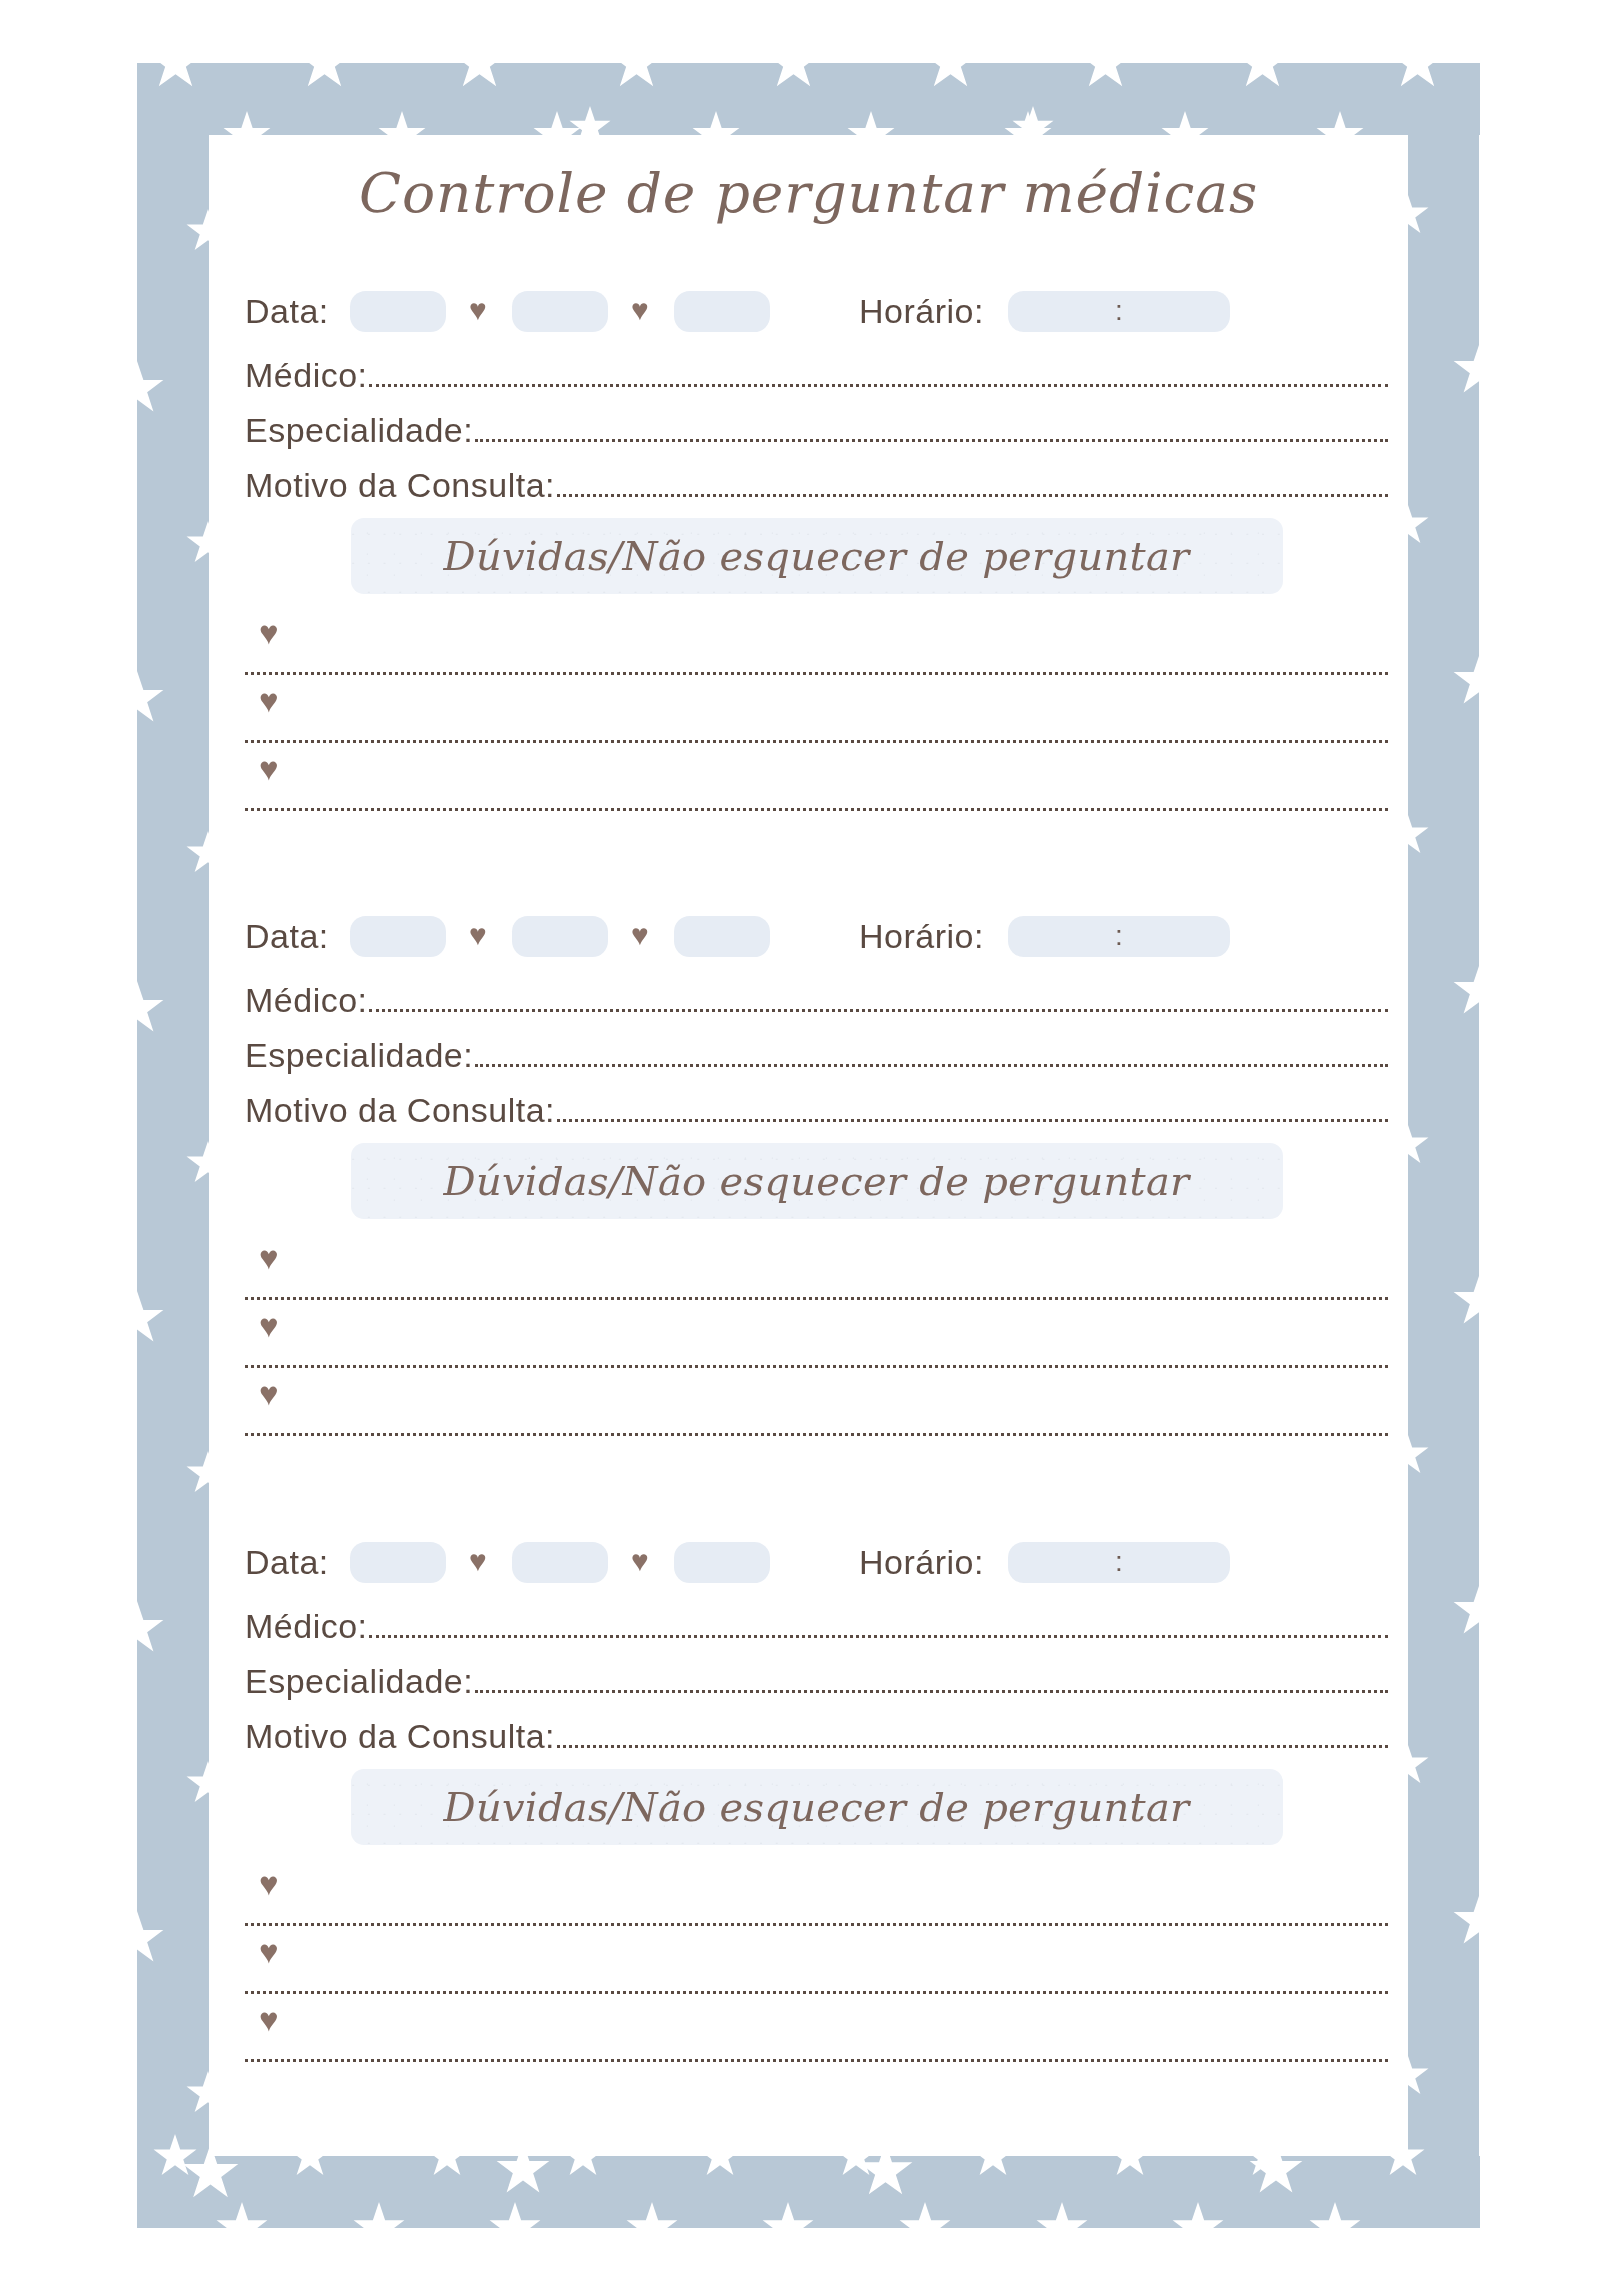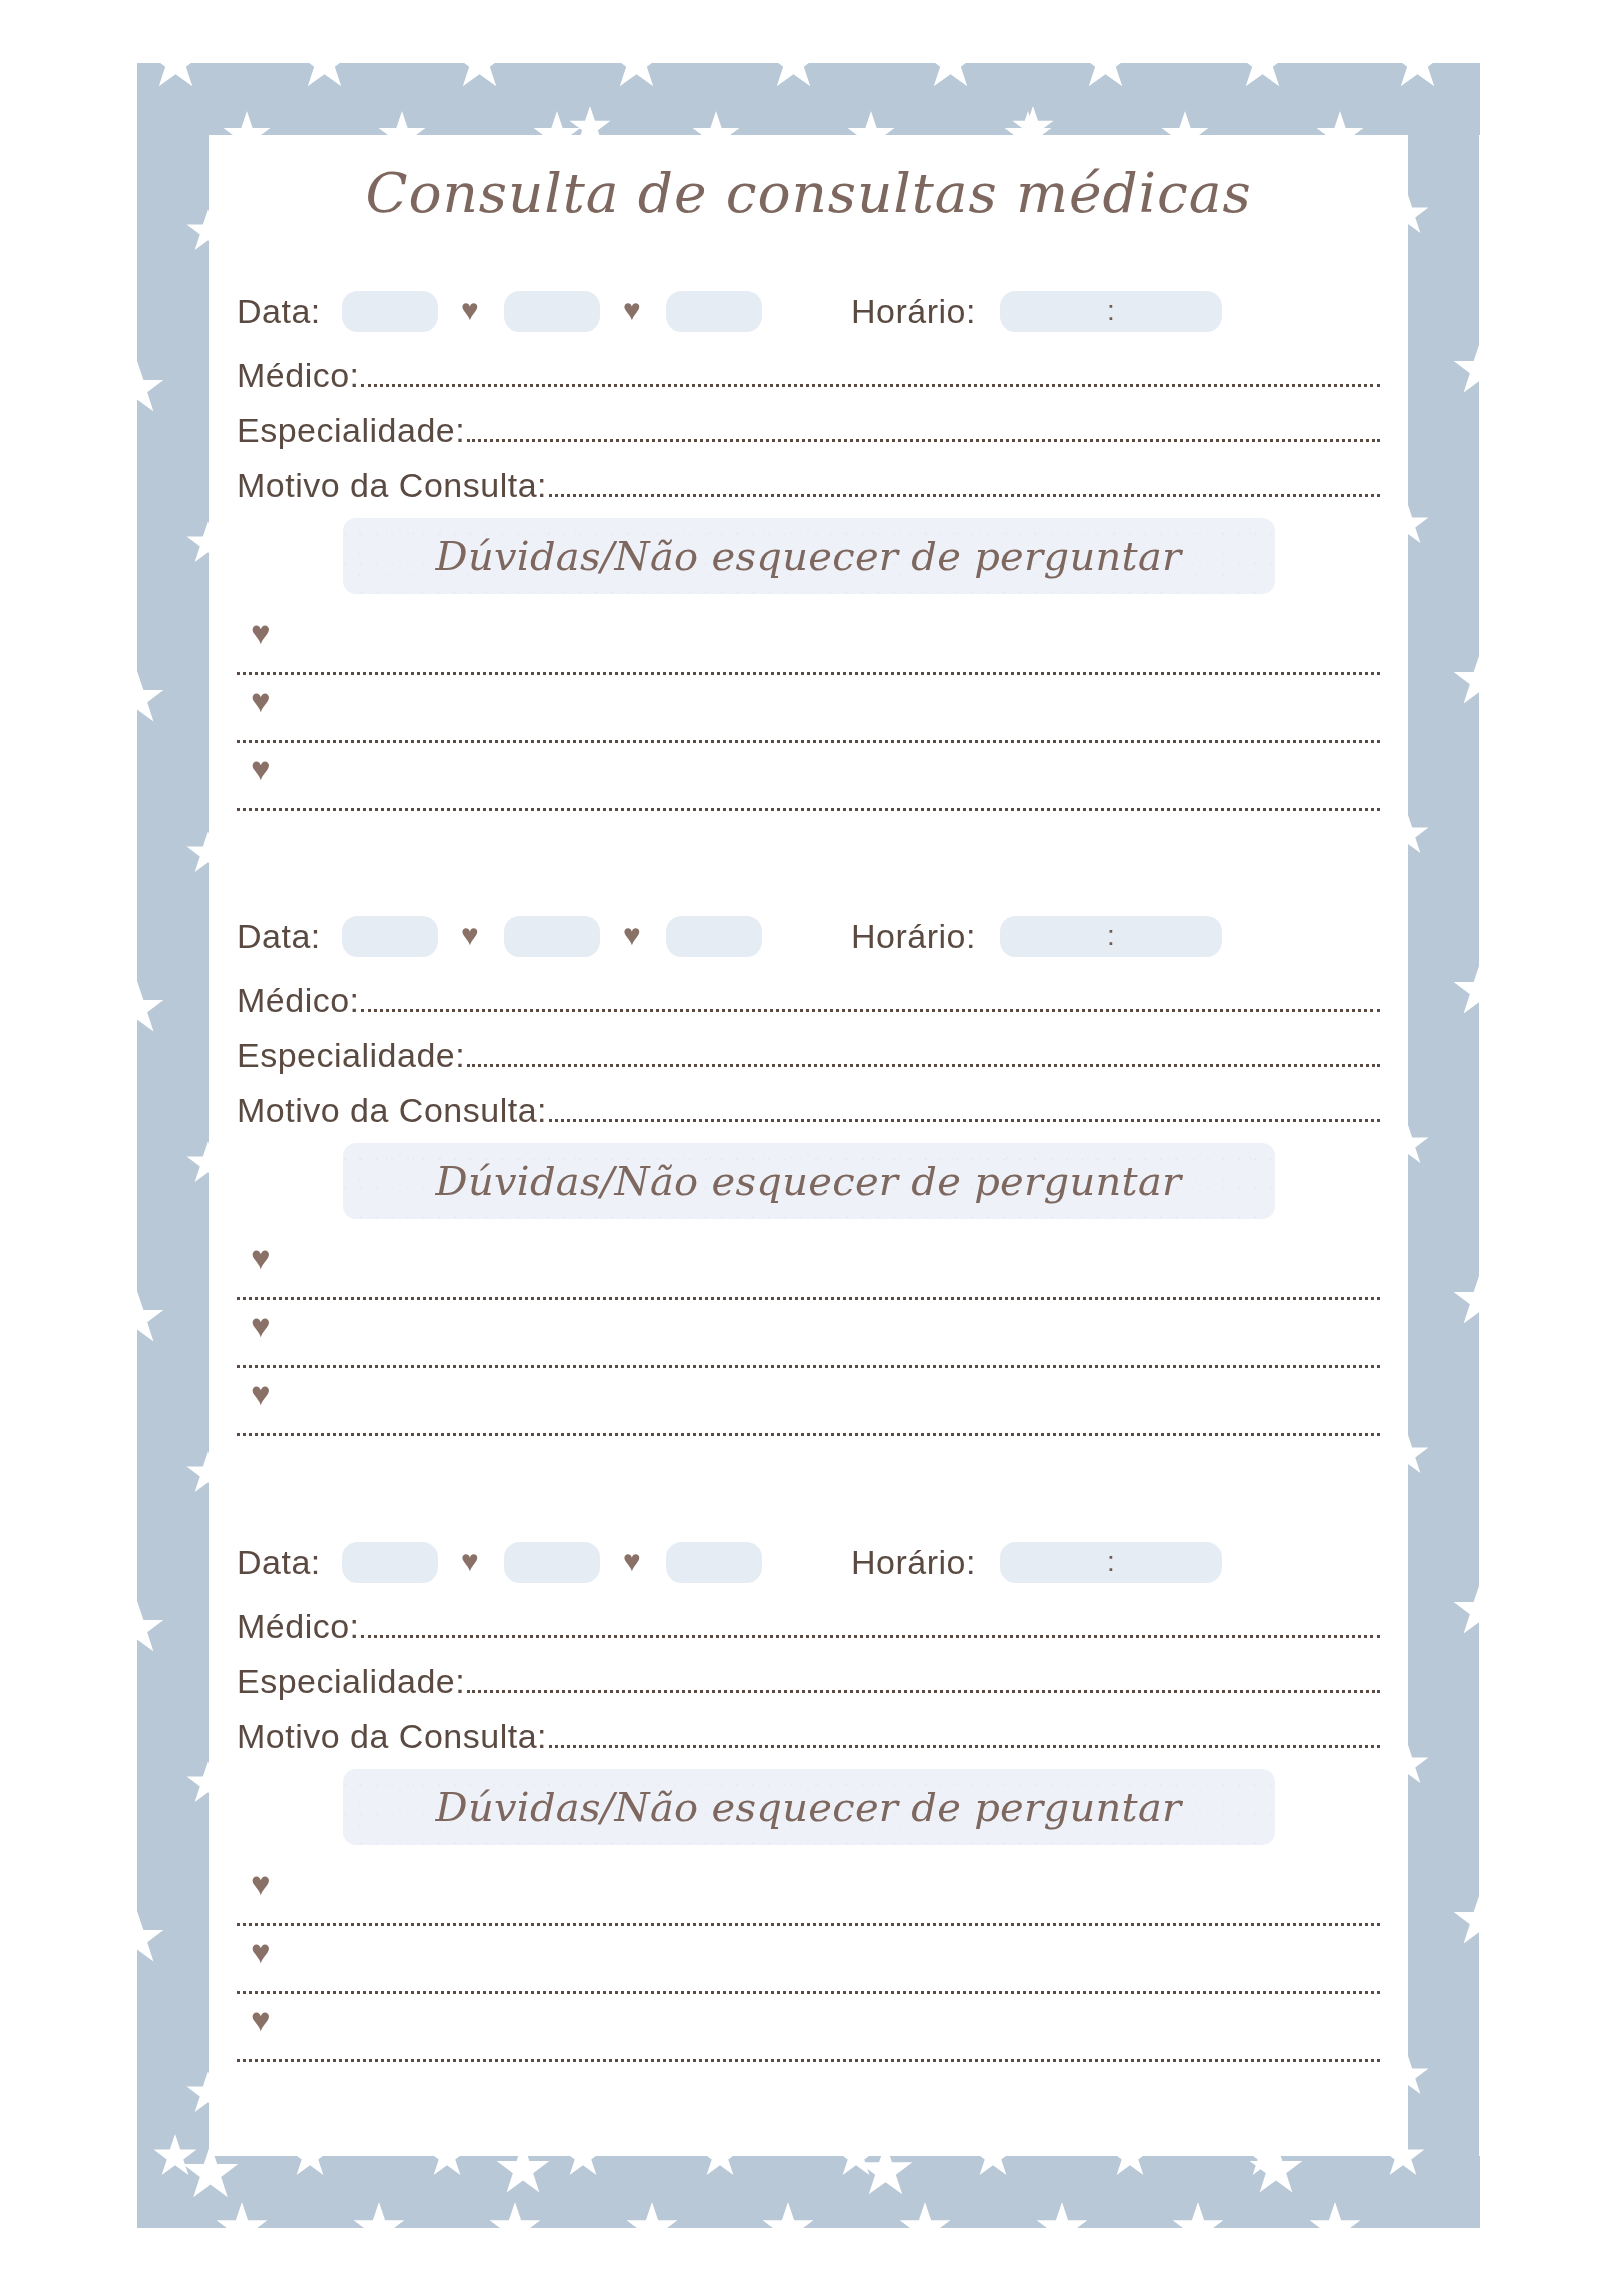--- a/index.html
+++ b/index.html
@@ -55,21 +55,21 @@
     font-family: "DejaVu Serif", serif;
     font-style: italic;
     font-size: 55px;
     font-weight: 400;
     letter-spacing: 0.9px;
     color: #7d675e;
     white-space: nowrap;
   }
 
   
-  .section { position: absolute; left: 0; width: 1199px; }
+  .section { position: absolute; left: 8px; width: 1199px; }
 
   .row-date {
     position: relative;
     height: 57px;
     display: flex;
     align-items: center;
   }
 
   .lbl {
     font-family: "Liberation Sans", sans-serif;
@@ -266,21 +266,21 @@
       <div class="star" style="left: 1453px; top: 1273px; width: 54px; height: 54px;"></div>
       <div class="star" style="left: 1385px; top: 1432px; width: 44px; height: 44px;"></div>
       <div class="star" style="left: 1453px; top: 1583px; width: 54px; height: 54px;"></div>
       <div class="star" style="left: 1385px; top: 1742px; width: 44px; height: 44px;"></div>
       <div class="star" style="left: 1453px; top: 1893px; width: 54px; height: 54px;"></div>
       <div class="star" style="left: 1385px; top: 2053px; width: 44px; height: 44px;"></div>
     </div>
 
   <div class="sheet">
 
-    <div class="doc-title">Consulta de consultas médicas</div>
+    <div class="doc-title">Controle de perguntar médicas</div>
 
     <div id="sections-host">
         <div class="section" style="top: 148px;">
           <div class="row-date">
             <span class="lbl date-label">Data:</span>
             <span class="inputbox box-day"></span>
             <span class="heart-sep">♥</span>
             <span class="inputbox box-month"></span>
             <span class="heart-sep">♥</span>
             <span class="inputbox box-year"></span>

